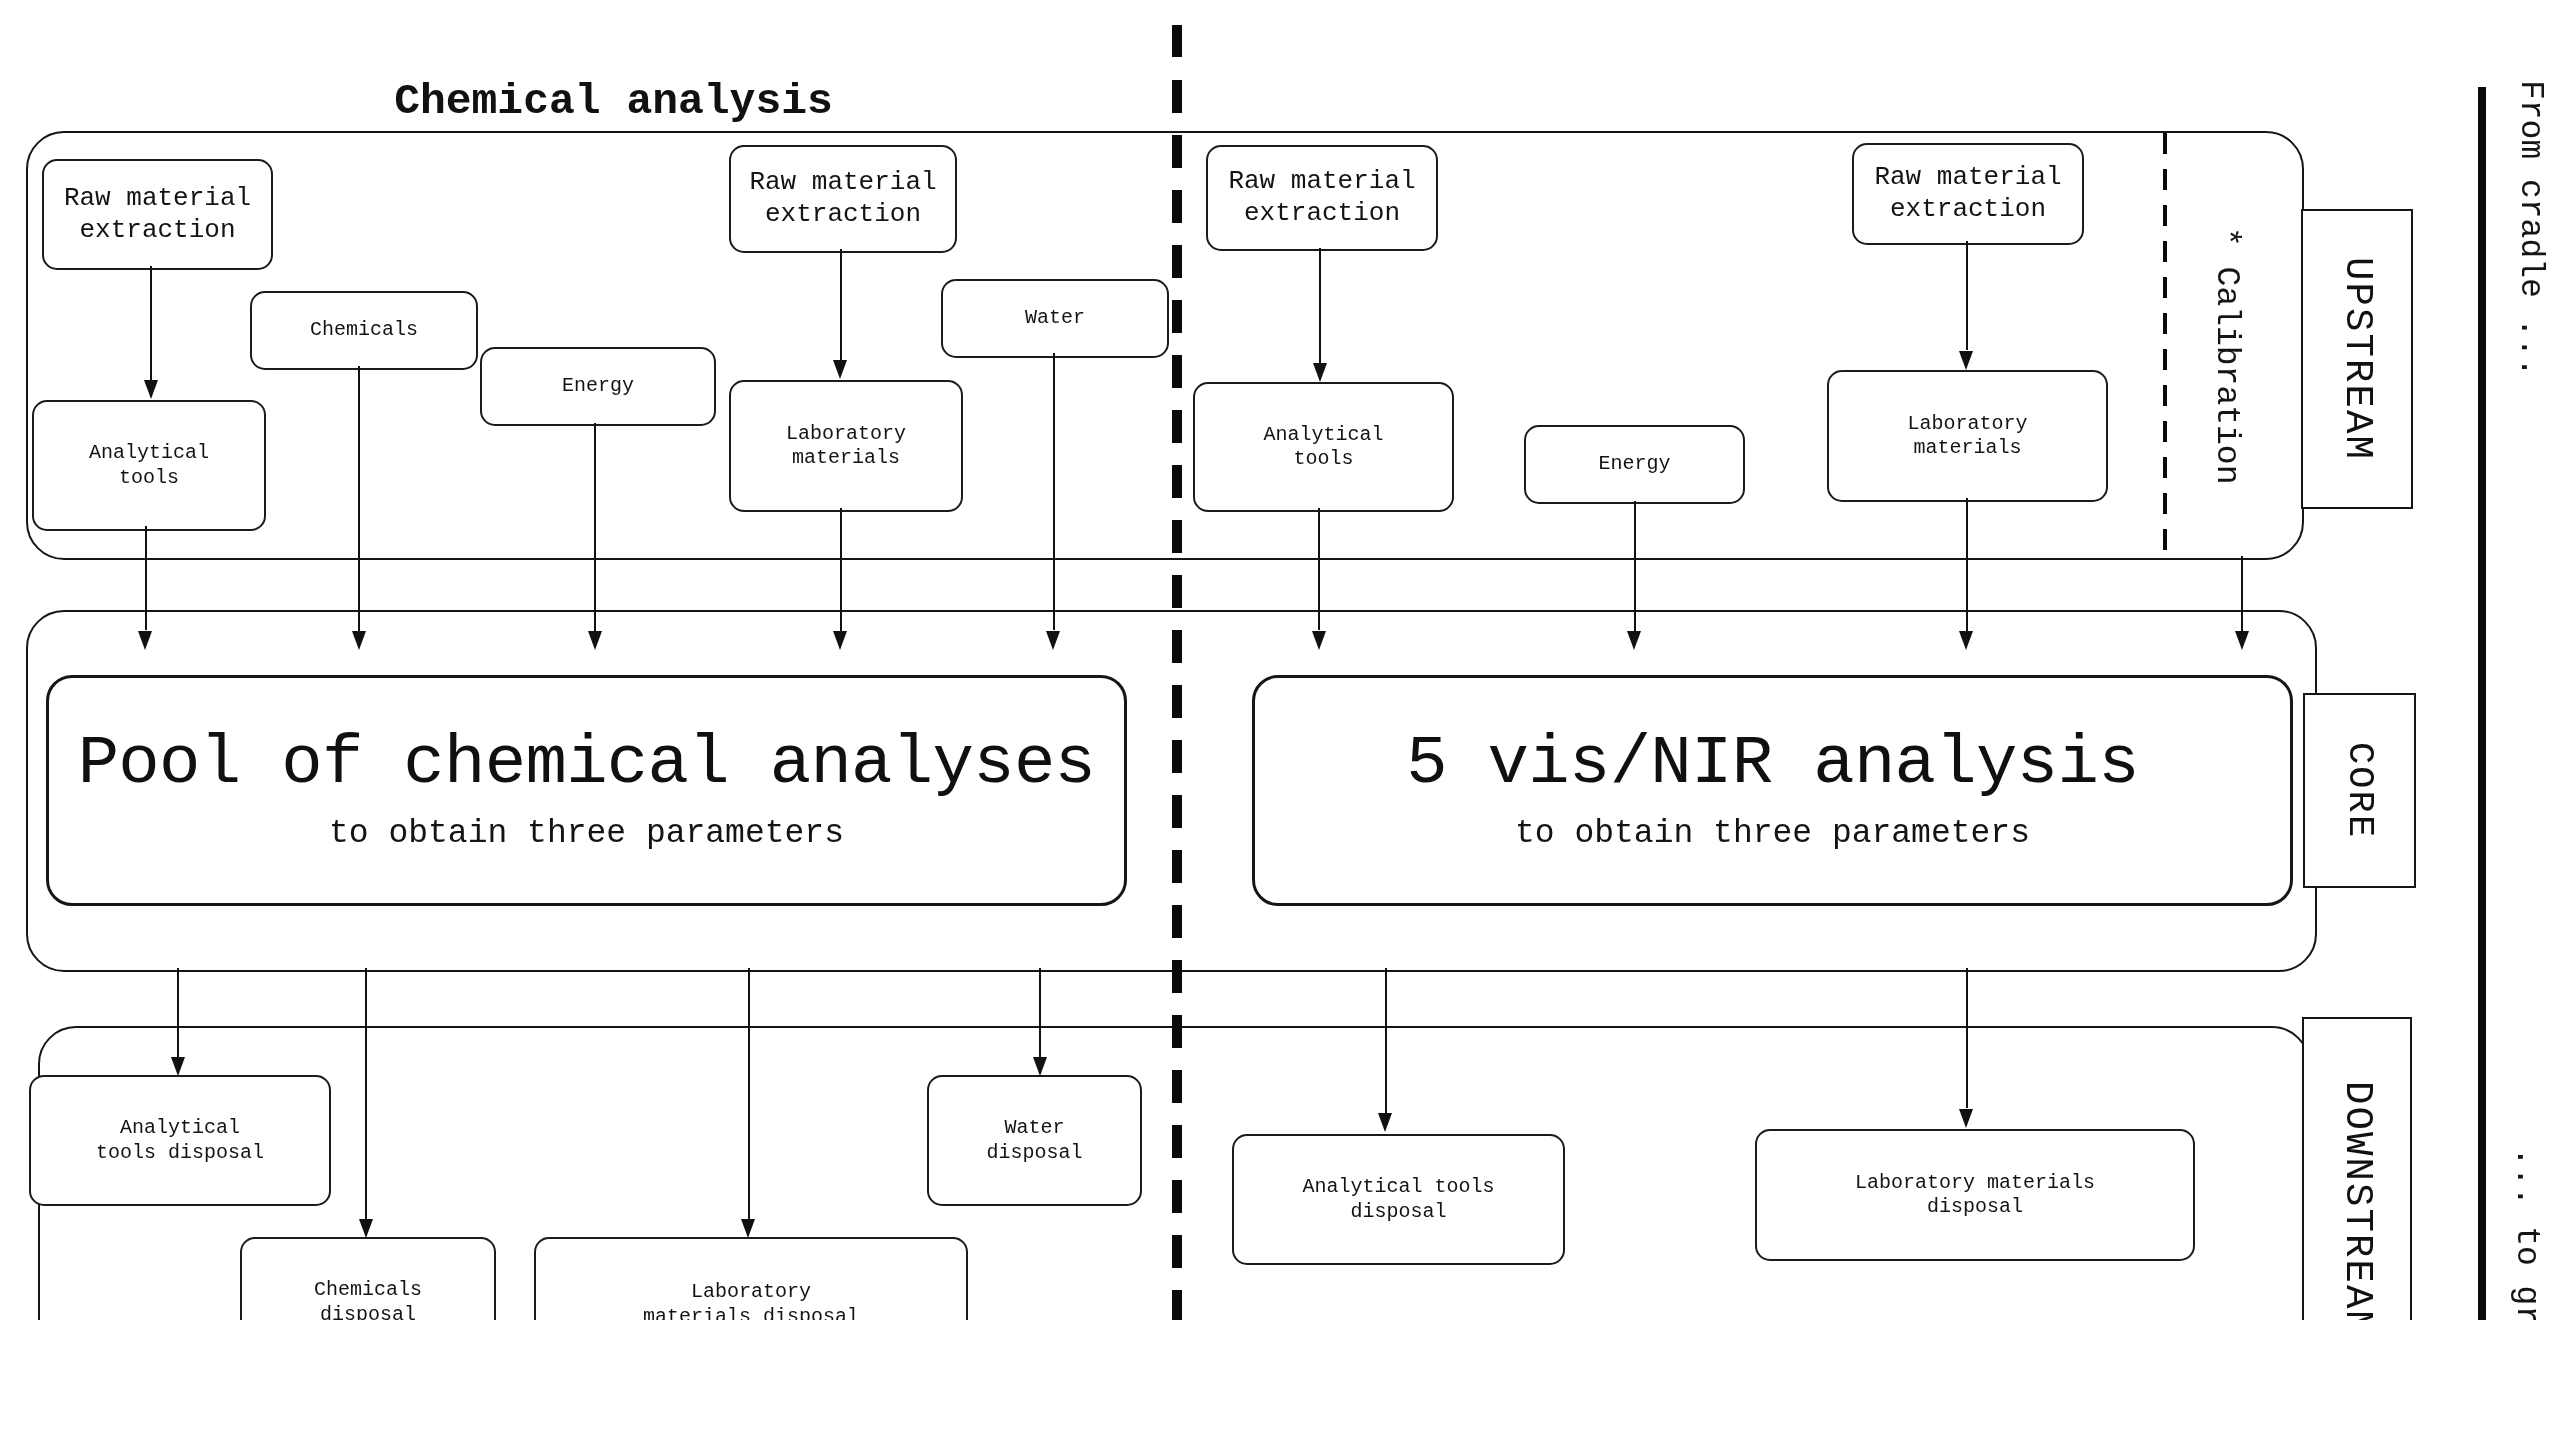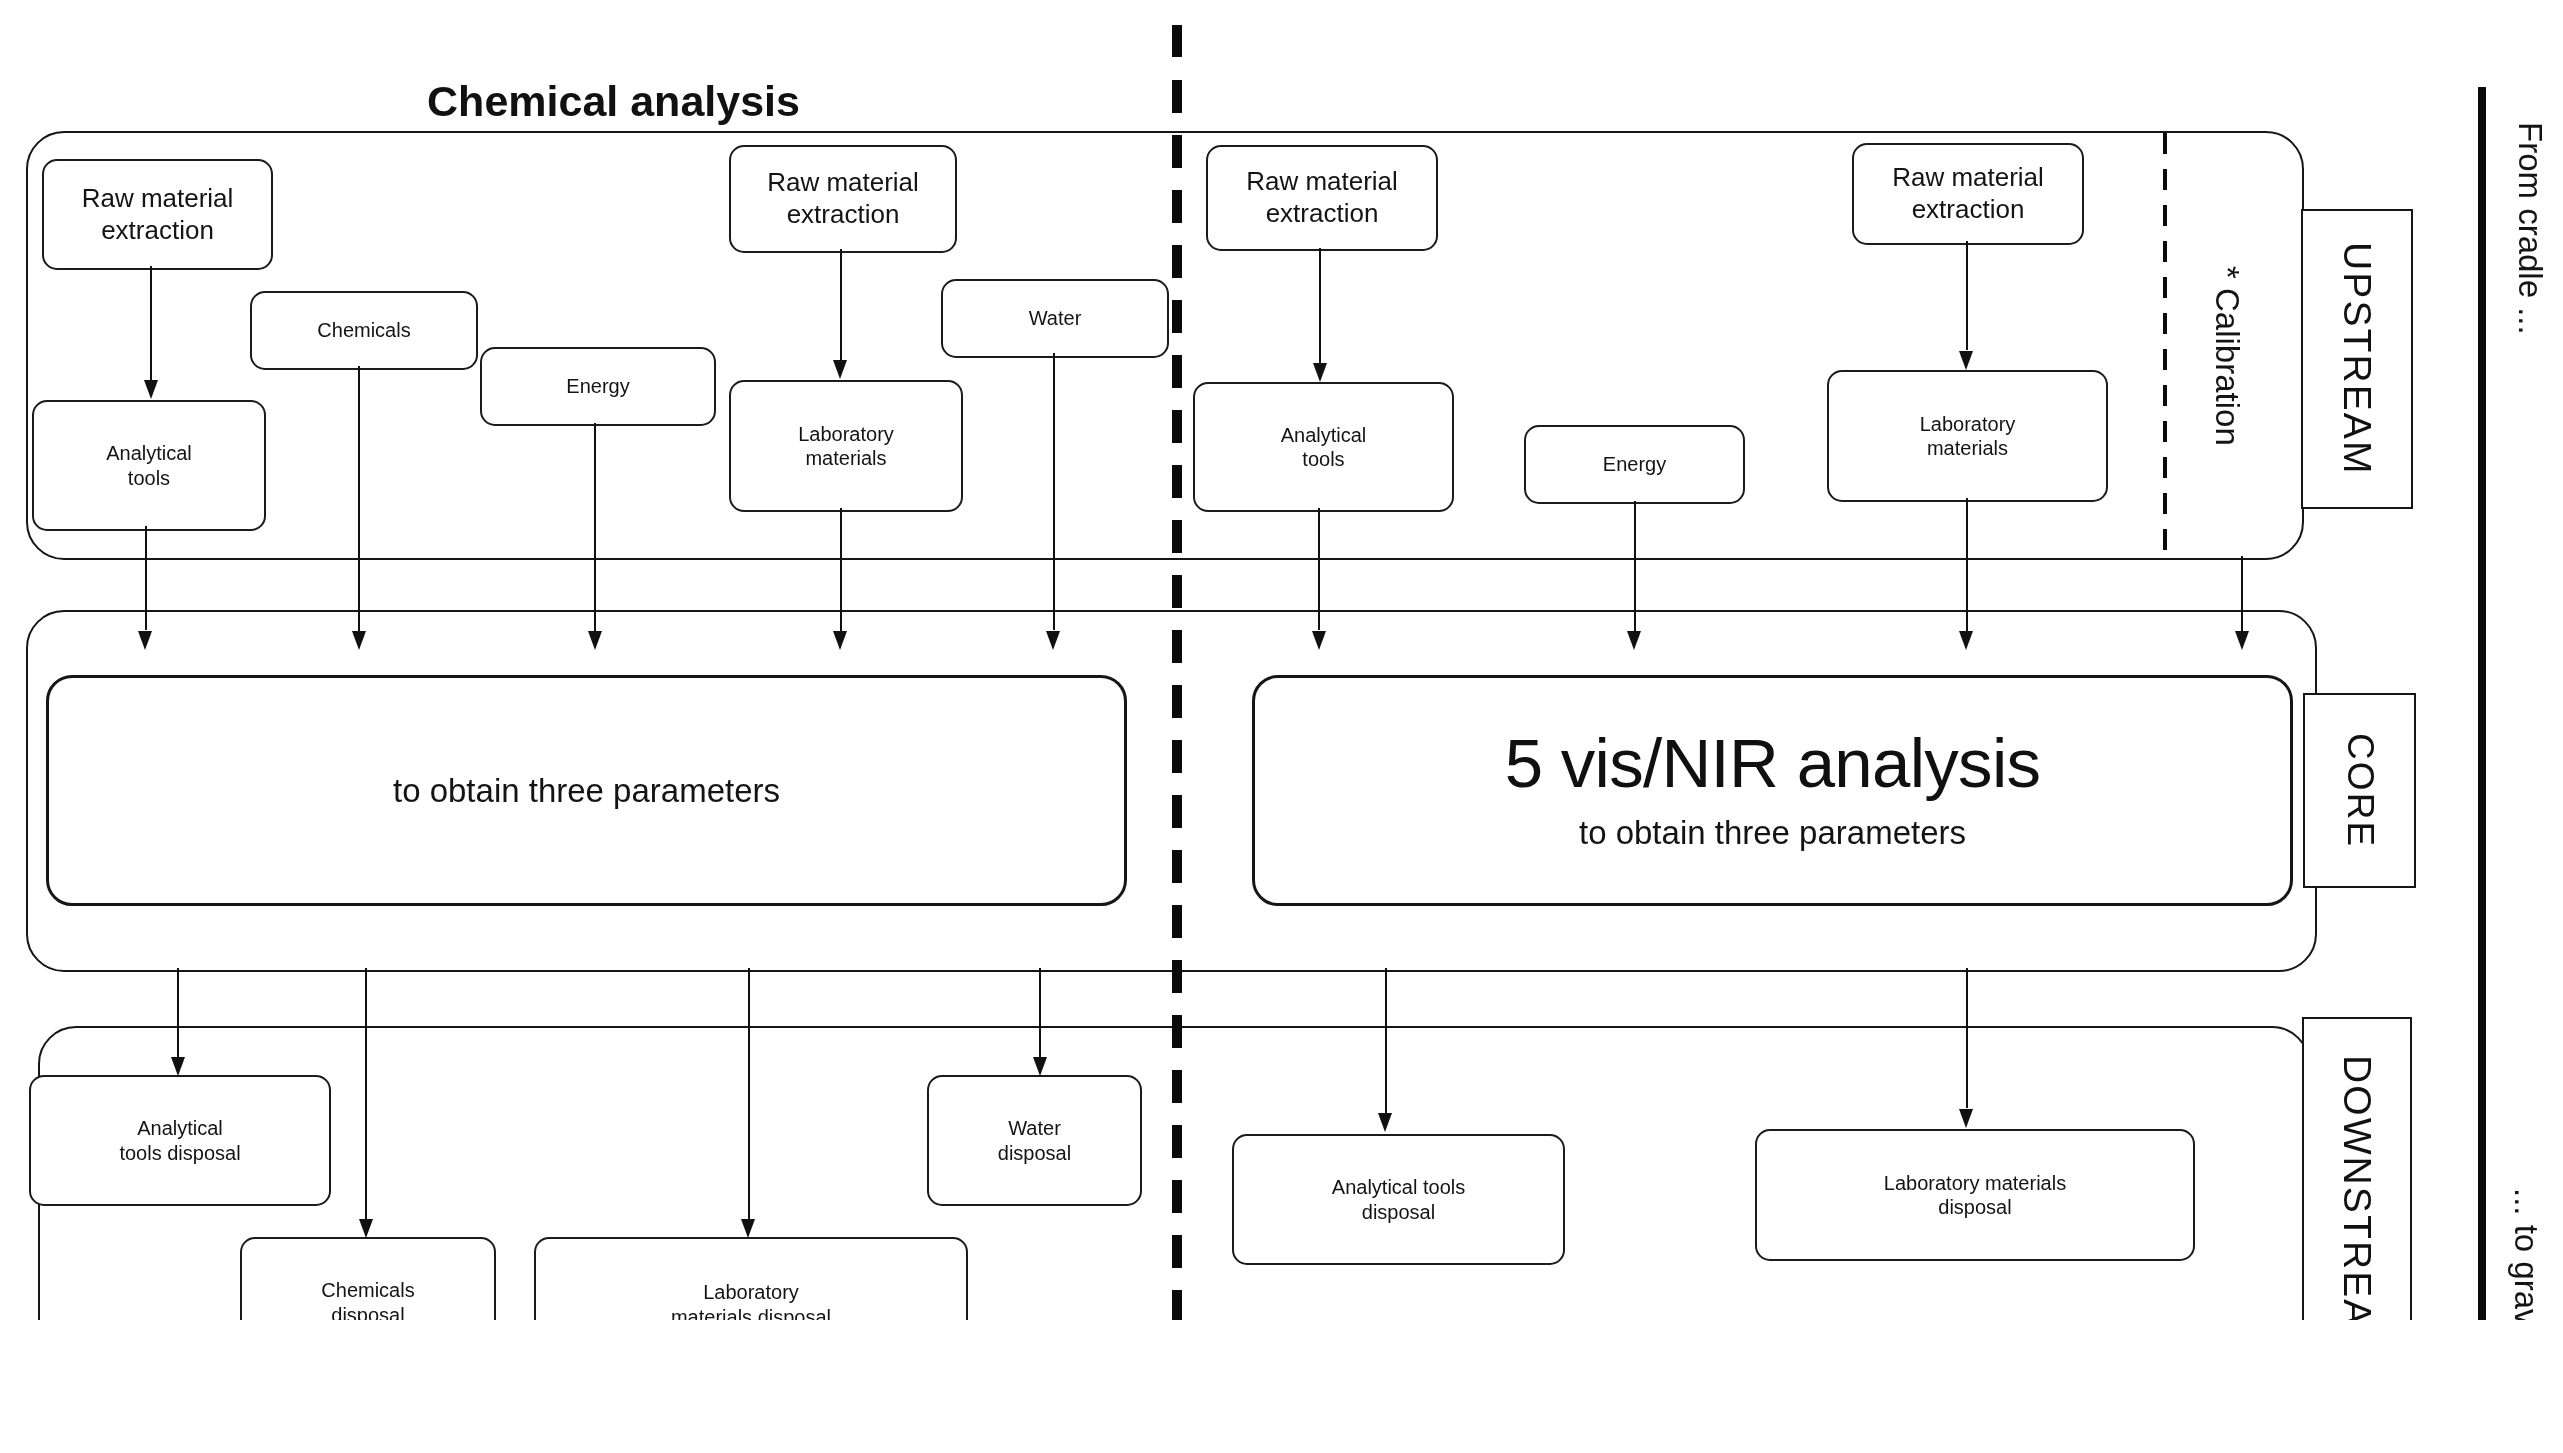--- a/index.html
+++ b/index.html
@@ -1,18 +1,18 @@
 <!DOCTYPE html>
 <html style="font-size:11px"><head>
 <meta charset="utf-8">
 <style>
   html,body{margin:0;padding:0;background:#ffffff;}
   .canvas{
     position:relative;width:2563px;height:1320px;background:#ffffff;overflow:hidden;
-    font-family:Liberation Sans, sans-serif;color:#111;
+    font-family:Liberation Mono, monospace;color:#111;
   }
   .hdr{
     position:absolute;text-align:center;font-size:43px;font-weight:bold;color:#111;
     letter-spacing:0px;white-space:nowrap;
   }
   .container{
     position:absolute;border:2.8px solid #161616;border-radius:38px;background:transparent;
   }
   .node{
     position:absolute;border:2.8px solid #1b1b1b;border-radius:15px;background:#ffffff;
@@ -97,20 +97,21 @@
 extraction</div>
   <div class="node" style="left:1193px;top:382px;width:257px;height:126px;">Analytical
 tools</div>
   <div class="node" style="left:1524px;top:425px;width:217px;height:75px;">Energy</div>
   <div class="node" style="left:1852px;top:143px;width:228px;height:98px;font-size:26px;">Raw material
 extraction</div>
   <div class="node" style="left:1827px;top:370px;width:277px;height:128px;">Laboratory
 materials</div>
 
   <div class="corebox" style="left:46px;top:675px;width:1075px;height:225px;">
+    <div class="core-title">Pool of chemical analyses</div>
     <div class="core-sub">to obtain three parameters</div>
   </div>
   <div class="corebox" style="left:1252px;top:675px;width:1035px;height:225px;">
     <div class="core-title">5 vis/NIR analysis</div>
     <div class="core-sub">to obtain three parameters</div>
   </div>
 
   <div class="node" style="left:29px;top:1075px;width:298px;height:127px;">Analytical
 tools disposal</div>
   <div class="node" style="left:240px;top:1237px;width:252px;height:127px;">Chemicals

